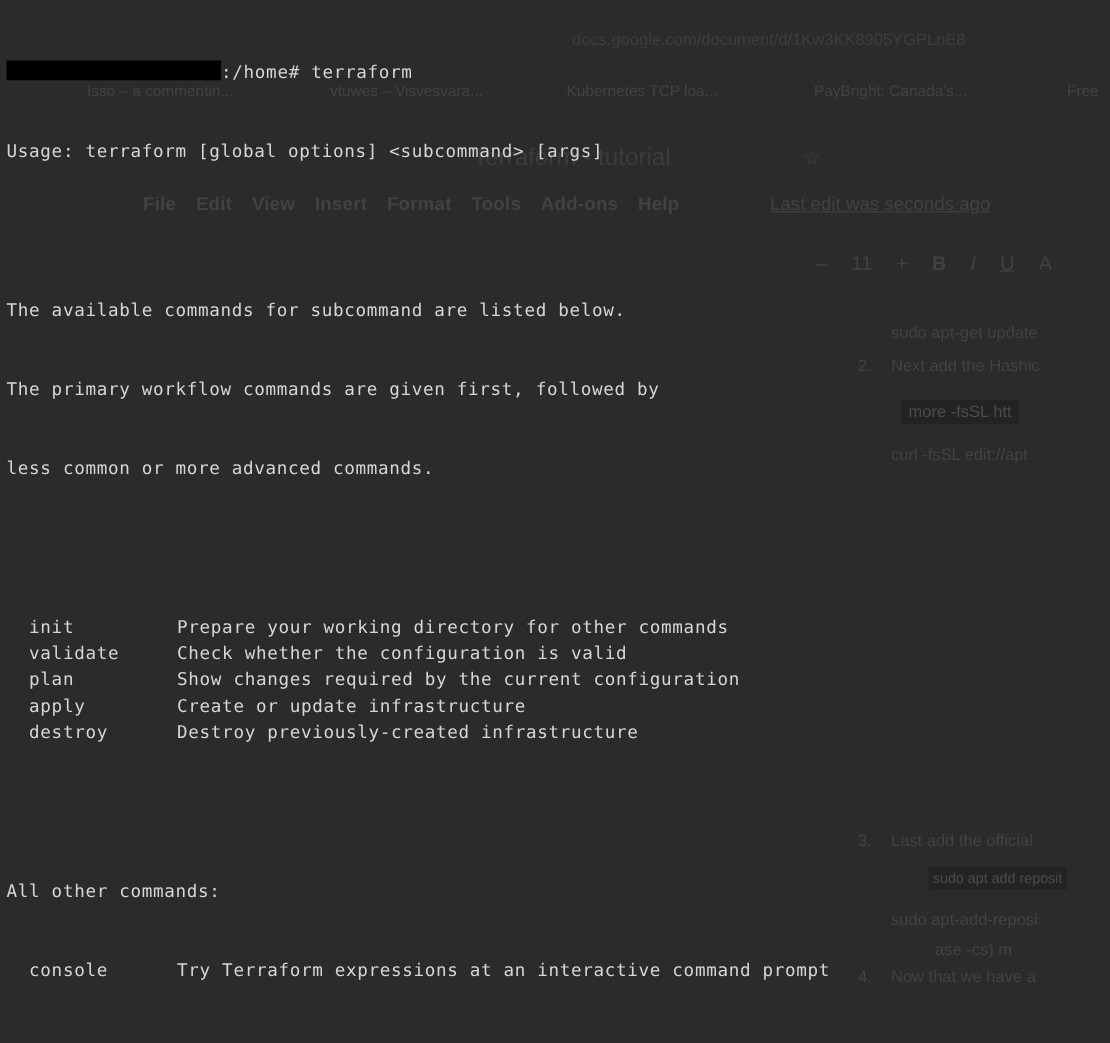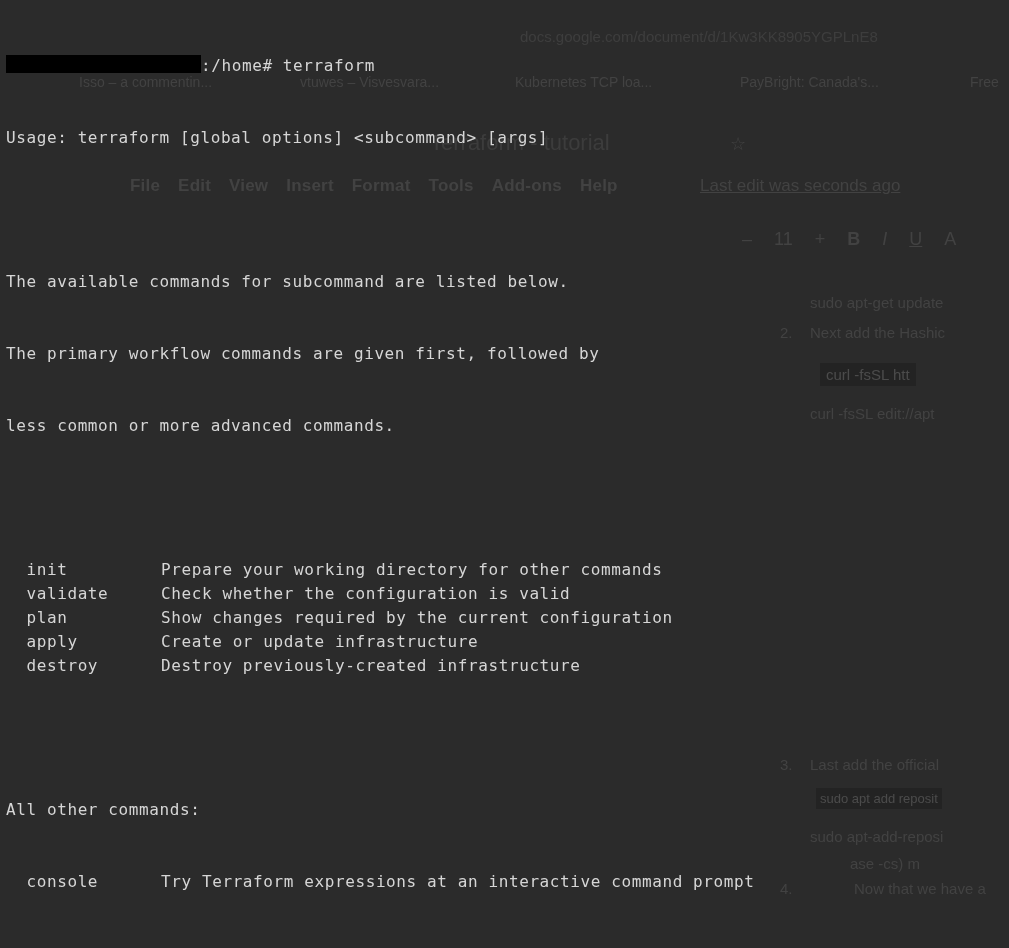--- a/index.html
+++ b/index.html
@@ -36,25 +36,25 @@
   .bg-lastedit{ position:absolute; top:176px; left:700px; font-size:17px; text-decoration:underline; color:#555; }
   .bg-toolbar { position:absolute; top:229px; left:720px; font-size:18px; color:#555; }
   .bg-toolbar span { margin-left:22px; }
   .bg-li1     { position:absolute; top:294px; left:810px; font-size:15px; }
   .bg-li1num  { position:absolute; top:324px; left:780px; font-size:15px; }
   .bg-li2     { position:absolute; top:324px; left:810px; font-size:15px; }
   .bg-code1   { position:absolute; top:363px; left:820px; font-size:15px; background:#1e1e1e; padding:3px 6px; color:#666; }
   .bg-li2b    { position:absolute; top:405px; left:810px; font-size:15px; }
   .bg-li3num  { position:absolute; top:756px; left:780px; font-size:15px; }
   .bg-li3     { position:absolute; top:756px; left:810px; font-size:15px; }
-  .bg-code2   { position:absolute; top:788px; left:816px; font-size:13px; background:#1e1e1e; padding:3px 4px; color:#666; }
+  .bg-code2   { position:absolute; top:788px; left:844px; font-size:13px; background:#1e1e1e; padding:3px 4px; color:#666; }
   .bg-li3b    { position:absolute; top:828px; left:810px; font-size:15px; }
   .bg-li3c    { position:absolute; top:855px; left:850px; font-size:15px; }
   .bg-li4num  { position:absolute; top:880px; left:780px; font-size:15px; }
-  .bg-li4     { position:absolute; top:880px; left:810px; font-size:15px;margin-left:44px; }
+  .bg-li4     { position:absolute; top:880px; left:810px; font-size:15px; }
 
   
   .term {
     position: absolute;
     inset: 0;
     padding: 6px 6px 0 6px;
     font-size: 16px;
     line-height: 24px;
     white-space: pre;
     letter-spacing: 0.6px;
@@ -82,21 +82,21 @@
   <div class="bg-menus">
     <span>File</span><span>Edit</span><span>View</span><span>Insert</span><span>Format</span><span>Tools</span><span>Add-ons</span><span>Help</span>
   </div>
   <div class="bg-lastedit">Last edit was seconds ago</div>
   <div class="bg-toolbar">
     <span>–</span><span>11</span><span>+</span><span style="font-weight:bold">B</span><span style="font-style:italic">I</span><span style="text-decoration:underline">U</span><span>A</span>
   </div>
   <div class="bg-li1">sudo apt-get update</div>
   <div class="bg-li1num">2.</div>
   <div class="bg-li2">Next add the Hashic</div>
-  <div class="bg-code1">curl -fsSL htt</div>
+  <div class="bg-code1">more -fsSL htt</div>
   <div class="bg-li2b">curl -fsSL edit://apt</div>
   <div class="bg-li3num">3.</div>
   <div class="bg-li3">Last add the official</div>
   <div class="bg-code2">sudo apt add reposit</div>
   <div class="bg-li3b">sudo apt-add-reposi</div>
   <div class="bg-li3c">ase -cs) m</div>
   <div class="bg-li4num">4.</div>
   <div class="bg-li4">Now that we have a</div>
 </div>
 

